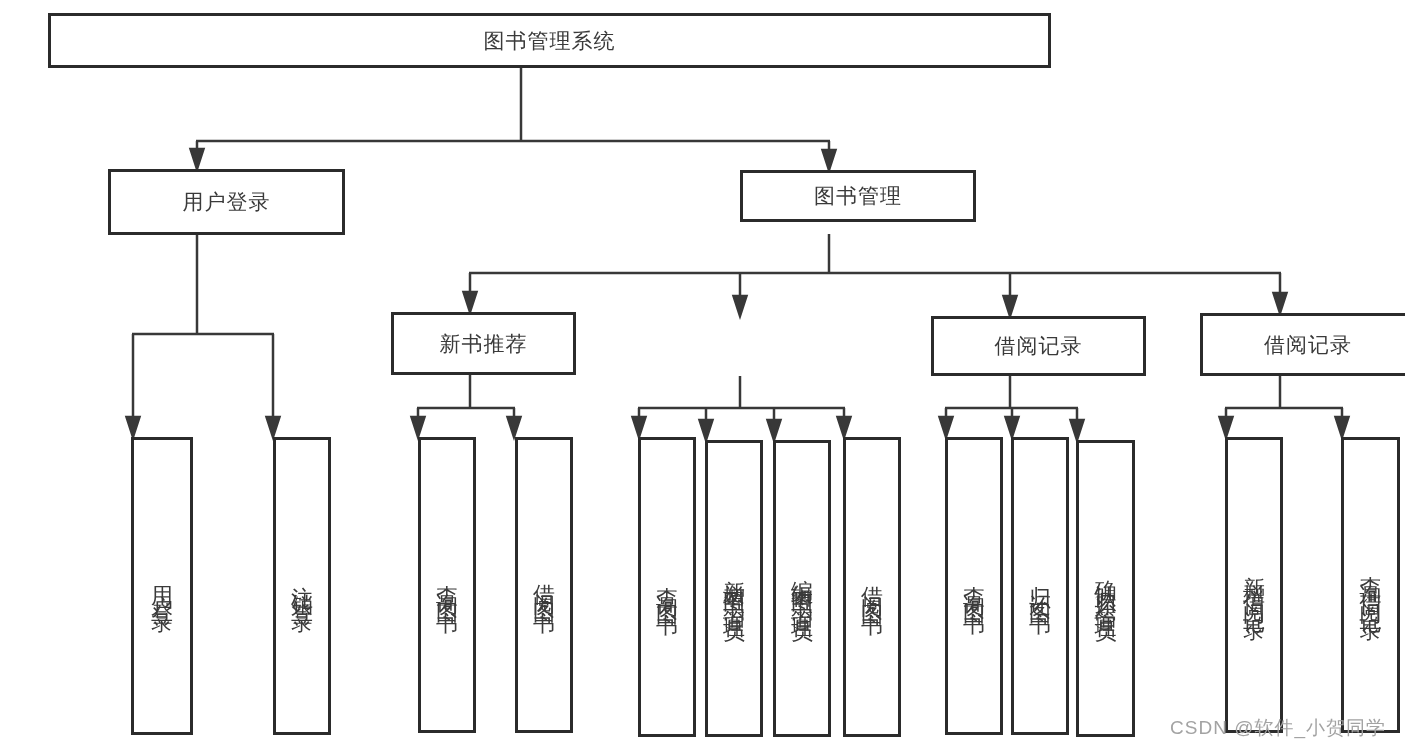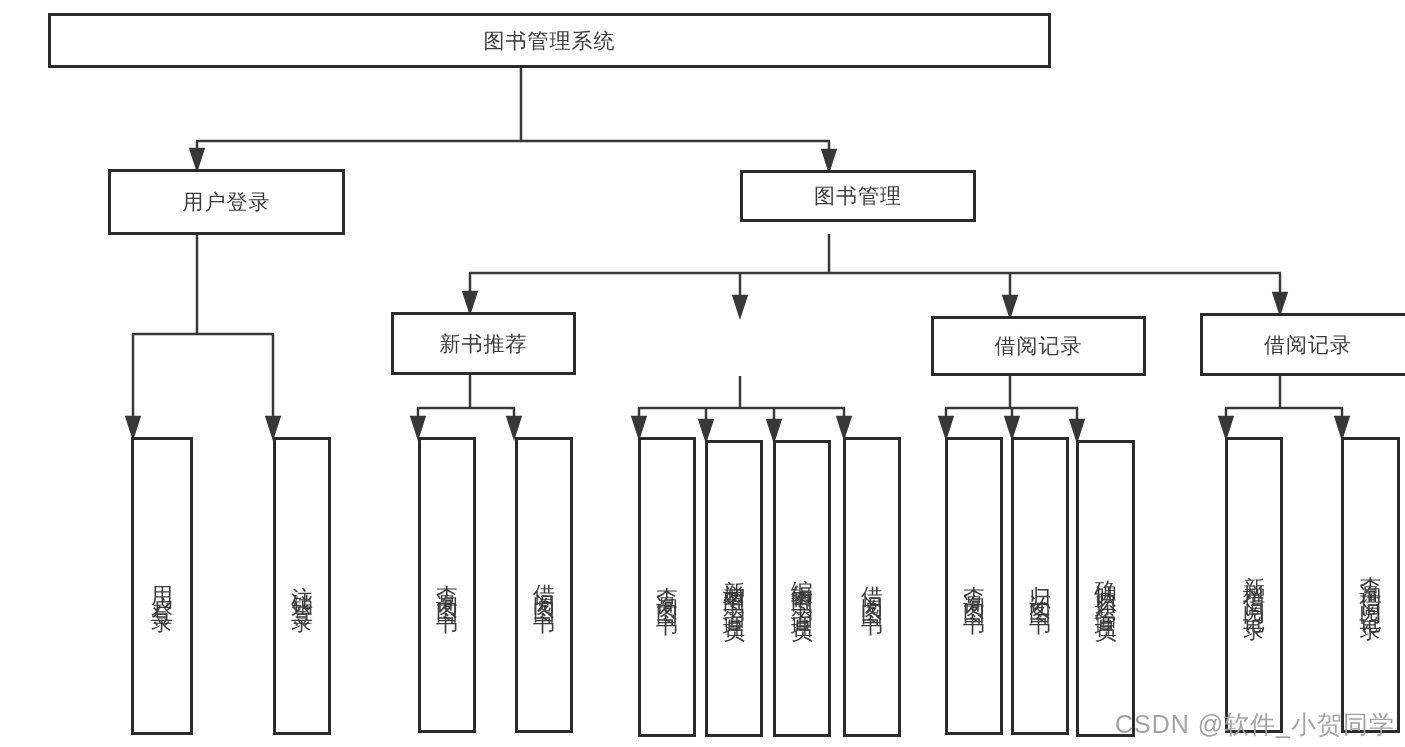--- a/index.html
+++ b/index.html
@@ -56,23 +56,23 @@
   .n-leaf-bb-borrow{ left: 815px;  top: 437px; width: 58px; height: 300px; }
   .n-leaf-cb-query { left: 917px;  top: 437px; width: 58px; height: 298px; }
   .n-leaf-cb-return{ left: 983px;  top: 437px; width: 58px; height: 298px; }
   .n-leaf-cb-confirm{ left: 1048px; top: 440px; width: 59px; height: 297px; }
   .n-leaf-br-add   { left: 1197px; top: 437px; width: 58px; height: 296px; }
   .n-leaf-br-query { left: 1313px; top: 437px; width: 59px; height: 296px; }
   
   .tight .vtext { letter-spacing: 6px; }
   .watermark {
     position: absolute;
-    right: 10px;
+    right: 19px;
     bottom: 6px;
-    font-size: 25px;
+    font-size: 19px;
     color: #a3a3a3;
     z-index: 3;
     letter-spacing: 1px;
   }
 </style>
 </head>
 <body>
 
 <div id="canvas">
 

